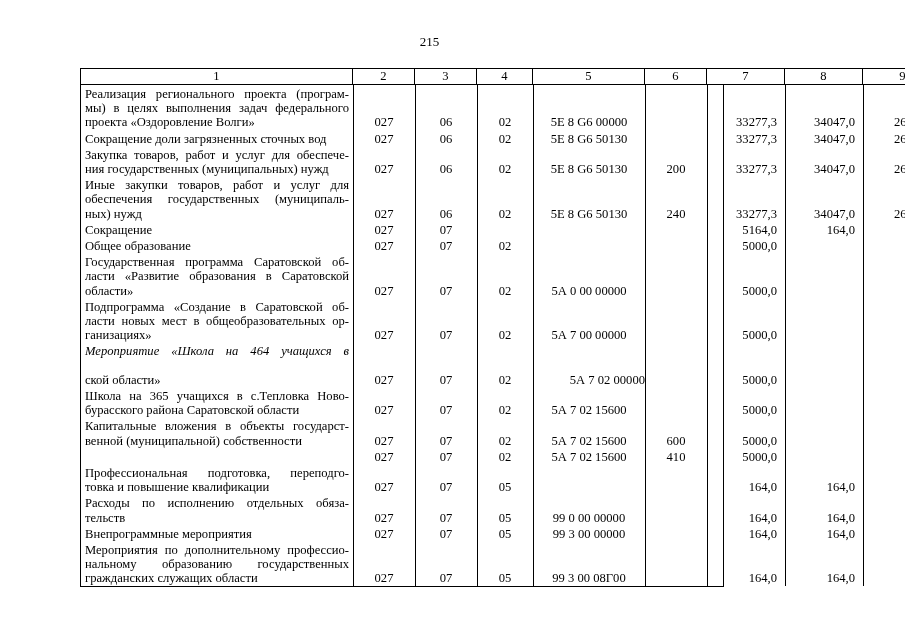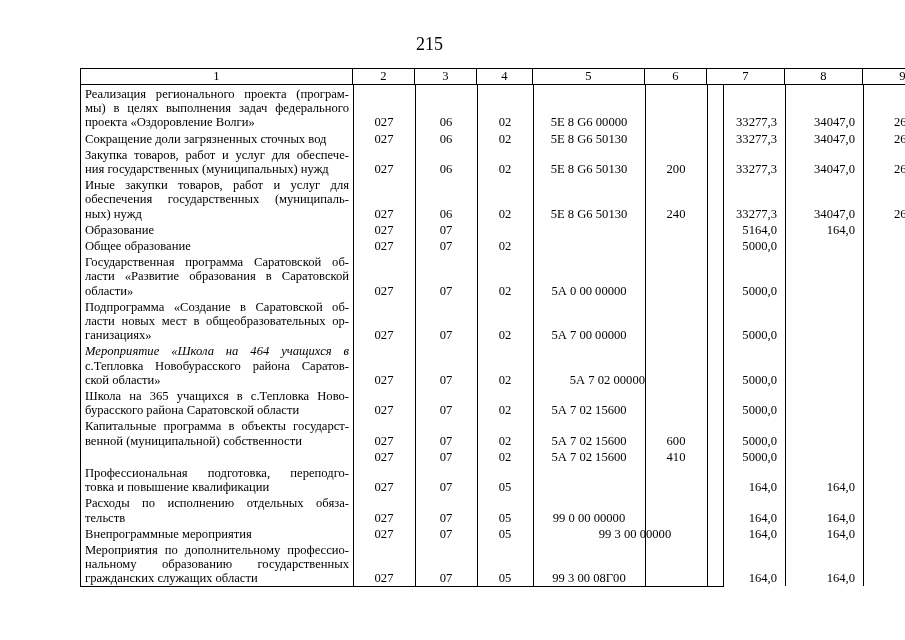--- a/index.html
+++ b/index.html
@@ -14,21 +14,21 @@
     color: #000000;
     position: relative;
     overflow: hidden;
   }
   .page-number {
     position: absolute;
     top: 34px;
     left: 0;
     width: 859px;
     text-align: center;
-    font-size: 18px;
+    font-size: 13px;
     font-family: "Liberation Serif", serif;
   }
   .table-wrap {
     position: absolute;
     top: 68px;
     left: 80px;
     width: 790px;
   }
   table.doc-table {
     border-collapse: collapse;
@@ -170,21 +170,21 @@
       <div class="txtjust" style="left: 4px; width: 264px; top: 107.4px;">обеспечения государственных (муниципаль-</div>
       <div class="txtjustlast" style="left: 4px; width: 264px; top: 121.6px;">ных) нужд</div>
       <div class="txt" style="top: 121.6px; left: 272px; width: 62px; text-align: center;">027</div>
       <div class="txt" style="top: 121.6px; left: 334px; width: 62px; text-align: center;">06</div>
       <div class="txt" style="top: 121.6px; left: 396px; width: 56px; text-align: center;">02</div>
       <div class="txt" style="top: 121.6px; left: 452px; width: 112px; text-align: center;">5Е 8 G6 50130</div>
       <div class="txt" style="top: 121.6px; left: 564px; width: 62px; text-align: center;">240</div>
       <div class="txt" style="top: 121.6px; left: 626px; width: 70px; text-align: right;">33277,3</div>
       <div class="txt" style="top: 121.6px; left: 704px; width: 70px; text-align: right;">34047,0</div>
       <div class="txt" style="top: 121.6px; left: 782px; width: 72px; text-align: right;">26925,6</div>
-      <div class="txtjustlast" style="left: 4px; width: 264px; top: 137.8px;">Образование</div>
+      <div class="txtjustlast" style="left: 4px; width: 264px; top: 137.8px;">Сокращение</div>
       <div class="txt" style="top: 137.8px; left: 272px; width: 62px; text-align: center;">027</div>
       <div class="txt" style="top: 137.8px; left: 334px; width: 62px; text-align: center;">07</div>
       <div class="txt" style="top: 137.8px; left: 626px; width: 70px; text-align: right;">5164,0</div>
       <div class="txt" style="top: 137.8px; left: 704px; width: 70px; text-align: right;">164,0</div>
       <div class="txt" style="top: 137.8px; left: 782px; width: 72px; text-align: right;">164,0</div>
       <div class="txtjustlast" style="left: 4px; width: 264px; top: 154px;">Общее образование</div>
       <div class="txt" style="top: 154px; left: 272px; width: 62px; text-align: center;">027</div>
       <div class="txt" style="top: 154px; left: 334px; width: 62px; text-align: center;">07</div>
       <div class="txt" style="top: 154px; left: 396px; width: 56px; text-align: center;">02</div>
       <div class="txt" style="top: 154px; left: 626px; width: 70px; text-align: right;">5000,0</div>
@@ -198,35 +198,34 @@
       <div class="txt" style="top: 198.6px; left: 626px; width: 70px; text-align: right;">5000,0</div>
       <div class="txtjust" style="left: 4px; width: 264px; top: 214.8px;">Подпрограмма «Создание в Саратовской об-</div>
       <div class="txtjust" style="left: 4px; width: 264px; top: 229px;">ласти новых мест в общеобразовательных ор-</div>
       <div class="txtjustlast" style="left: 4px; width: 264px; top: 243.2px;">ганизациях»</div>
       <div class="txt" style="top: 243.2px; left: 272px; width: 62px; text-align: center;">027</div>
       <div class="txt" style="top: 243.2px; left: 334px; width: 62px; text-align: center;">07</div>
       <div class="txt" style="top: 243.2px; left: 396px; width: 56px; text-align: center;">02</div>
       <div class="txt" style="top: 243.2px; left: 452px; width: 112px; text-align: center;">5А 7 00 00000</div>
       <div class="txt" style="top: 243.2px; left: 626px; width: 70px; text-align: right;">5000,0</div>
       <div class="txtjust" style="left: 4px; width: 264px; top: 259.4px; font-style: italic;">Мероприятие «Школа на 464 учащихся в</div>
-      <div class="txtjust" style="left: 4px; width: 264px; top: 273.6px;">с.Тепловка Новобурасского района Саратов-</div>
       <div class="txtjustlast" style="left: 4px; width: 264px; top: 287.8px;">ской области»</div>
       <div class="txt" style="top: 287.8px; left: 272px; width: 62px; text-align: center;">027</div>
       <div class="txt" style="top: 287.8px; left: 334px; width: 62px; text-align: center;">07</div>
       <div class="txt" style="top: 287.8px; left: 396px; width: 56px; text-align: center;">02</div>
       <div class="txt" style="top: 287.8px; left: 452px; width: 112px; text-align: right;">5А 7 02 00000</div>
       <div class="txt" style="top: 287.8px; left: 626px; width: 70px; text-align: right;">5000,0</div>
       <div class="txtjust" style="left: 4px; width: 264px; top: 304px;">Школа на 365 учащихся в с.Тепловка Ново-</div>
       <div class="txtjustlast" style="left: 4px; width: 264px; top: 318.2px;">бурасского района Саратовской области</div>
       <div class="txt" style="top: 318.2px; left: 272px; width: 62px; text-align: center;">027</div>
       <div class="txt" style="top: 318.2px; left: 334px; width: 62px; text-align: center;">07</div>
       <div class="txt" style="top: 318.2px; left: 396px; width: 56px; text-align: center;">02</div>
       <div class="txt" style="top: 318.2px; left: 452px; width: 112px; text-align: center;">5А 7 02 15600</div>
       <div class="txt" style="top: 318.2px; left: 626px; width: 70px; text-align: right;">5000,0</div>
-      <div class="txtjust" style="left: 4px; width: 264px; top: 334.4px;">Капитальные программа в объекты государст-</div>
+      <div class="txtjust" style="left: 4px; width: 264px; top: 334.4px;">Капитальные вложения в объекты государст-</div>
       <div class="txtjustlast" style="left: 4px; width: 264px; top: 348.6px;">венной (муниципальной) собственности</div>
       <div class="txt" style="top: 348.6px; left: 272px; width: 62px; text-align: center;">027</div>
       <div class="txt" style="top: 348.6px; left: 334px; width: 62px; text-align: center;">07</div>
       <div class="txt" style="top: 348.6px; left: 396px; width: 56px; text-align: center;">02</div>
       <div class="txt" style="top: 348.6px; left: 452px; width: 112px; text-align: center;">5А 7 02 15600</div>
       <div class="txt" style="top: 348.6px; left: 564px; width: 62px; text-align: center;">600</div>
       <div class="txt" style="top: 348.6px; left: 626px; width: 70px; text-align: right;">5000,0</div>
       <div class="txt" style="top: 364.8px; left: 272px; width: 62px; text-align: center;">027</div>
       <div class="txt" style="top: 364.8px; left: 334px; width: 62px; text-align: center;">07</div>
       <div class="txt" style="top: 364.8px; left: 396px; width: 56px; text-align: center;">02</div>
@@ -247,21 +246,21 @@
       <div class="txt" style="top: 425.6px; left: 334px; width: 62px; text-align: center;">07</div>
       <div class="txt" style="top: 425.6px; left: 396px; width: 56px; text-align: center;">05</div>
       <div class="txt" style="top: 425.6px; left: 452px; width: 112px; text-align: center;">99 0 00 00000</div>
       <div class="txt" style="top: 425.6px; left: 626px; width: 70px; text-align: right;">164,0</div>
       <div class="txt" style="top: 425.6px; left: 704px; width: 70px; text-align: right;">164,0</div>
       <div class="txt" style="top: 425.6px; left: 782px; width: 72px; text-align: right;">164,0</div>
       <div class="txtjustlast" style="left: 4px; width: 264px; top: 441.8px;">Внепрограммные мероприятия</div>
       <div class="txt" style="top: 441.8px; left: 272px; width: 62px; text-align: center;">027</div>
       <div class="txt" style="top: 441.8px; left: 334px; width: 62px; text-align: center;">07</div>
       <div class="txt" style="top: 441.8px; left: 396px; width: 56px; text-align: center;">05</div>
-      <div class="txt" style="top: 441.8px; left: 452px; width: 112px; text-align: center; padding-left: 46px;">99 3 00 00000</div>
+      <div class="txt" style="top: 441.8px; left: 452px; width: 112px; text-align: center;">99 3 00 00000</div>
       <div class="txt" style="top: 441.8px; left: 626px; width: 70px; text-align: right;">164,0</div>
       <div class="txt" style="top: 441.8px; left: 704px; width: 70px; text-align: right;">164,0</div>
       <div class="txt" style="top: 441.8px; left: 782px; width: 72px; text-align: right;">164,0</div>
       <div class="txtjust" style="left: 4px; width: 264px; top: 458px;">Мероприятия по дополнительному профессио-</div>
       <div class="txtjust" style="left: 4px; width: 264px; top: 472.2px;">нальному образованию государственных</div>
       <div class="txtjustlast" style="left: 4px; width: 264px; top: 486.4px;">гражданских служащих области</div>
       <div class="txt" style="top: 486.4px; left: 272px; width: 62px; text-align: center;">027</div>
       <div class="txt" style="top: 486.4px; left: 334px; width: 62px; text-align: center;">07</div>
       <div class="txt" style="top: 486.4px; left: 396px; width: 56px; text-align: center;">05</div>
       <div class="txt" style="top: 486.4px; left: 452px; width: 112px; text-align: center;">99 3 00 08Г00</div>

